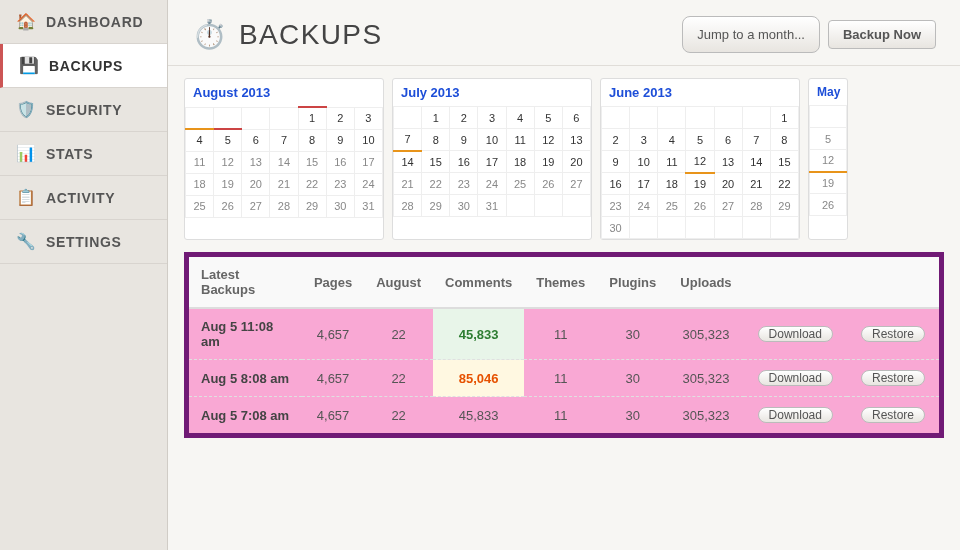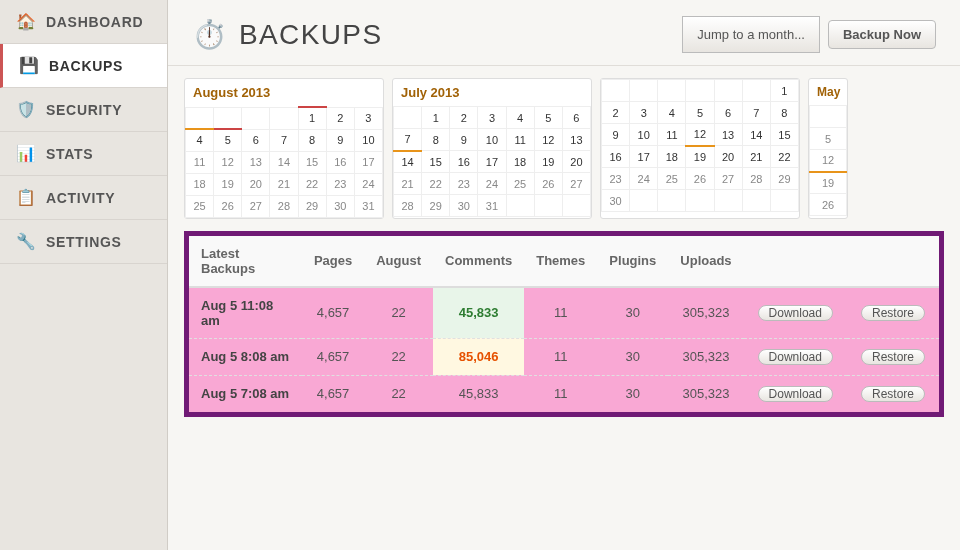--- a/index.html
+++ b/index.html
@@ -48,21 +48,21 @@
       border-bottom: 1px solid #e0ddd8;
     }
     .header-left { display: flex; align-items: center; gap: 12px; }
     .header-title { font-size: 28px; font-weight: 300; color: #444; letter-spacing: 0.05em; text-transform: uppercase; }
     .header-icon { font-size: 28px; }
     .header-right { display: flex; gap: 8px; align-items: center; }
     .btn-jump {
       padding: 10px 14px;
       background: linear-gradient(to bottom, #fff, #e8e5e0);
       border: 1px solid #bbb;
-      border-radius: 0;
+      border-radius: 8px;
       font-size: 13px;
       color: #555;
       cursor: pointer;
     }
     .btn-backup {
       padding: 6px 14px;
       background: linear-gradient(to bottom, #fff, #e8e5e0);
       border: 1px solid #bbb;
       border-radius: 4px;
       font-size: 13px;
@@ -83,21 +83,21 @@
       background: #fff;
       border: 1px solid #ddd;
       border-radius: 3px;
       min-width: 200px;
       font-size: 11px;
     }
     .calendar-header {
       padding: 6px 8px;
       font-size: 13px;
       font-weight: 600;
-      color: #a16207;
+      color: #1d4ed8;
     }
     .calendar table {
       width: 100%;
       border-collapse: collapse;
     }
     .calendar td {
       text-align: center;
       padding: 3px 2px;
       color: #888;
       font-size: 11px;
@@ -311,20 +311,21 @@
           <td>31</td>
           <td></td>
           <td></td>
           <td></td>
         </tr>
       </tbody>
         </table>
     </div>
 
     <div class="calendar">
+      <div class="calendar-header">June 2013</div>
       <table>
         <tbody>
             <tr>
           <td></td>
           <td></td>
           <td></td>
           <td></td>
           <td></td>
           <td></td>
           <td class="active-day">1</td>

